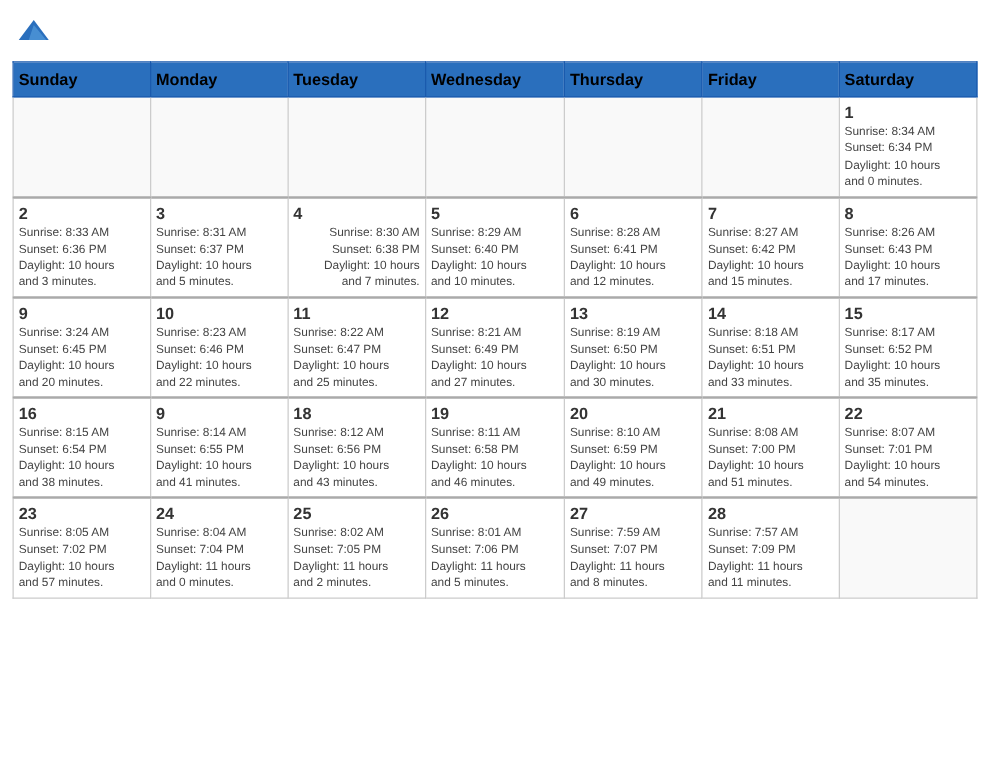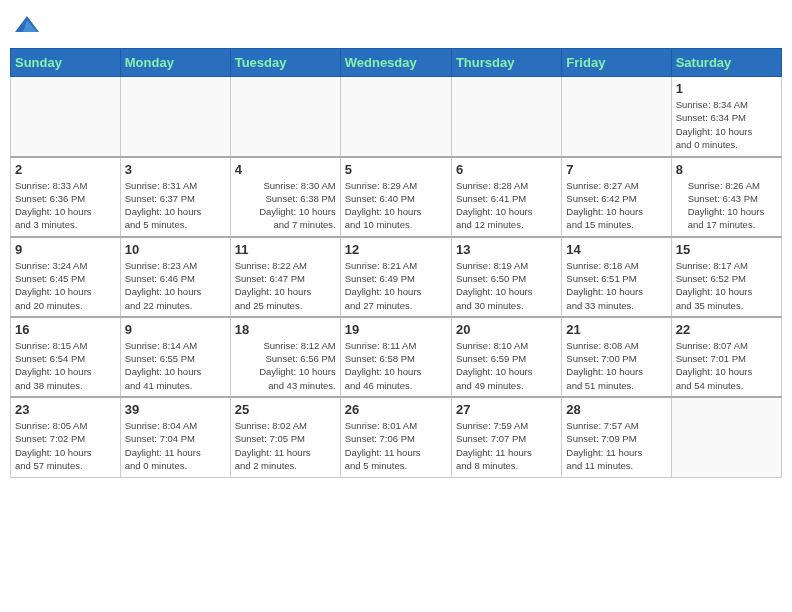--- a/index.html
+++ b/index.html
@@ -38,21 +38,21 @@
       color: #444;
       margin-top: 2px;
     }
     .calendar {
       width: 100%;
       border-collapse: collapse;
       border: 1px solid #ccc;
     }
     .calendar th {
       background-color: #2a6fbd;
-      color: #86efac;
+      color: #000000;
       font-size: 13px;
       font-weight: bold;
       padding: 6px 4px;
       text-align: left;
       border: 1px solid #1a5aad;
     }
     .calendar td {
       vertical-align: top;
       border: 1px solid #ccc;
       padding: 4px 4px;
@@ -168,21 +168,21 @@
         </td>
         <td>
           <span class="day-number">7</span>
           <div class="day-info" style="white-space: pre-line;">Sunrise: 8:27 AM
 Sunset: 6:42 PM
 Daylight: 10 hours
 and 15 minutes.</div>
         </td>
         <td>
           <span class="day-number">8</span>
-          <div class="day-info" style="white-space: pre-line; margin-left: 12px;">Sunrise: 8:26 AM
+          <div class="day-info" style="white-space: pre-line;">Sunrise: 8:26 AM
 Sunset: 6:43 PM
 Daylight: 10 hours
 and 17 minutes.</div>
         </td>
       </tr>
       <tr class="row-separator">
         <td>
           <span class="day-number">9</span>
           <div class="day-info" style="white-space: pre-line;">Sunrise: 3:24 AM
 Sunset: 6:45 PM
@@ -242,21 +242,21 @@
         </td>
         <td>
           <span class="day-number">9</span>
           <div class="day-info" style="white-space: pre-line;">Sunrise: 8:14 AM
 Sunset: 6:55 PM
 Daylight: 10 hours
 and 41 minutes.</div>
         </td>
         <td>
           <span class="day-number">18</span>
-          <div class="day-info" style="white-space: pre-line; text-align: right;">Sunrise: 8:12 AM
+          <div class="day-info" style="white-space: pre-line;">Sunrise: 8:12 AM
 Sunset: 6:56 PM
 Daylight: 10 hours
 and 43 minutes.</div>
         </td>
         <td>
           <span class="day-number">19</span>
           <div class="day-info" style="white-space: pre-line;">Sunrise: 8:11 AM
 Sunset: 6:58 PM
 Daylight: 10 hours
 and 46 minutes.</div>
@@ -285,21 +285,21 @@
       </tr>
       <tr class="row-separator">
         <td>
           <span class="day-number">23</span>
           <div class="day-info" style="white-space: pre-line;">Sunrise: 8:05 AM
 Sunset: 7:02 PM
 Daylight: 10 hours
 and 57 minutes.</div>
         </td>
         <td>
-          <span class="day-number">39</span>
+          <span class="day-number">24</span>
           <div class="day-info" style="white-space: pre-line;">Sunrise: 8:04 AM
 Sunset: 7:04 PM
 Daylight: 11 hours
 and 0 minutes.</div>
         </td>
         <td>
           <span class="day-number">25</span>
           <div class="day-info" style="white-space: pre-line;">Sunrise: 8:02 AM
 Sunset: 7:05 PM
 Daylight: 11 hours

